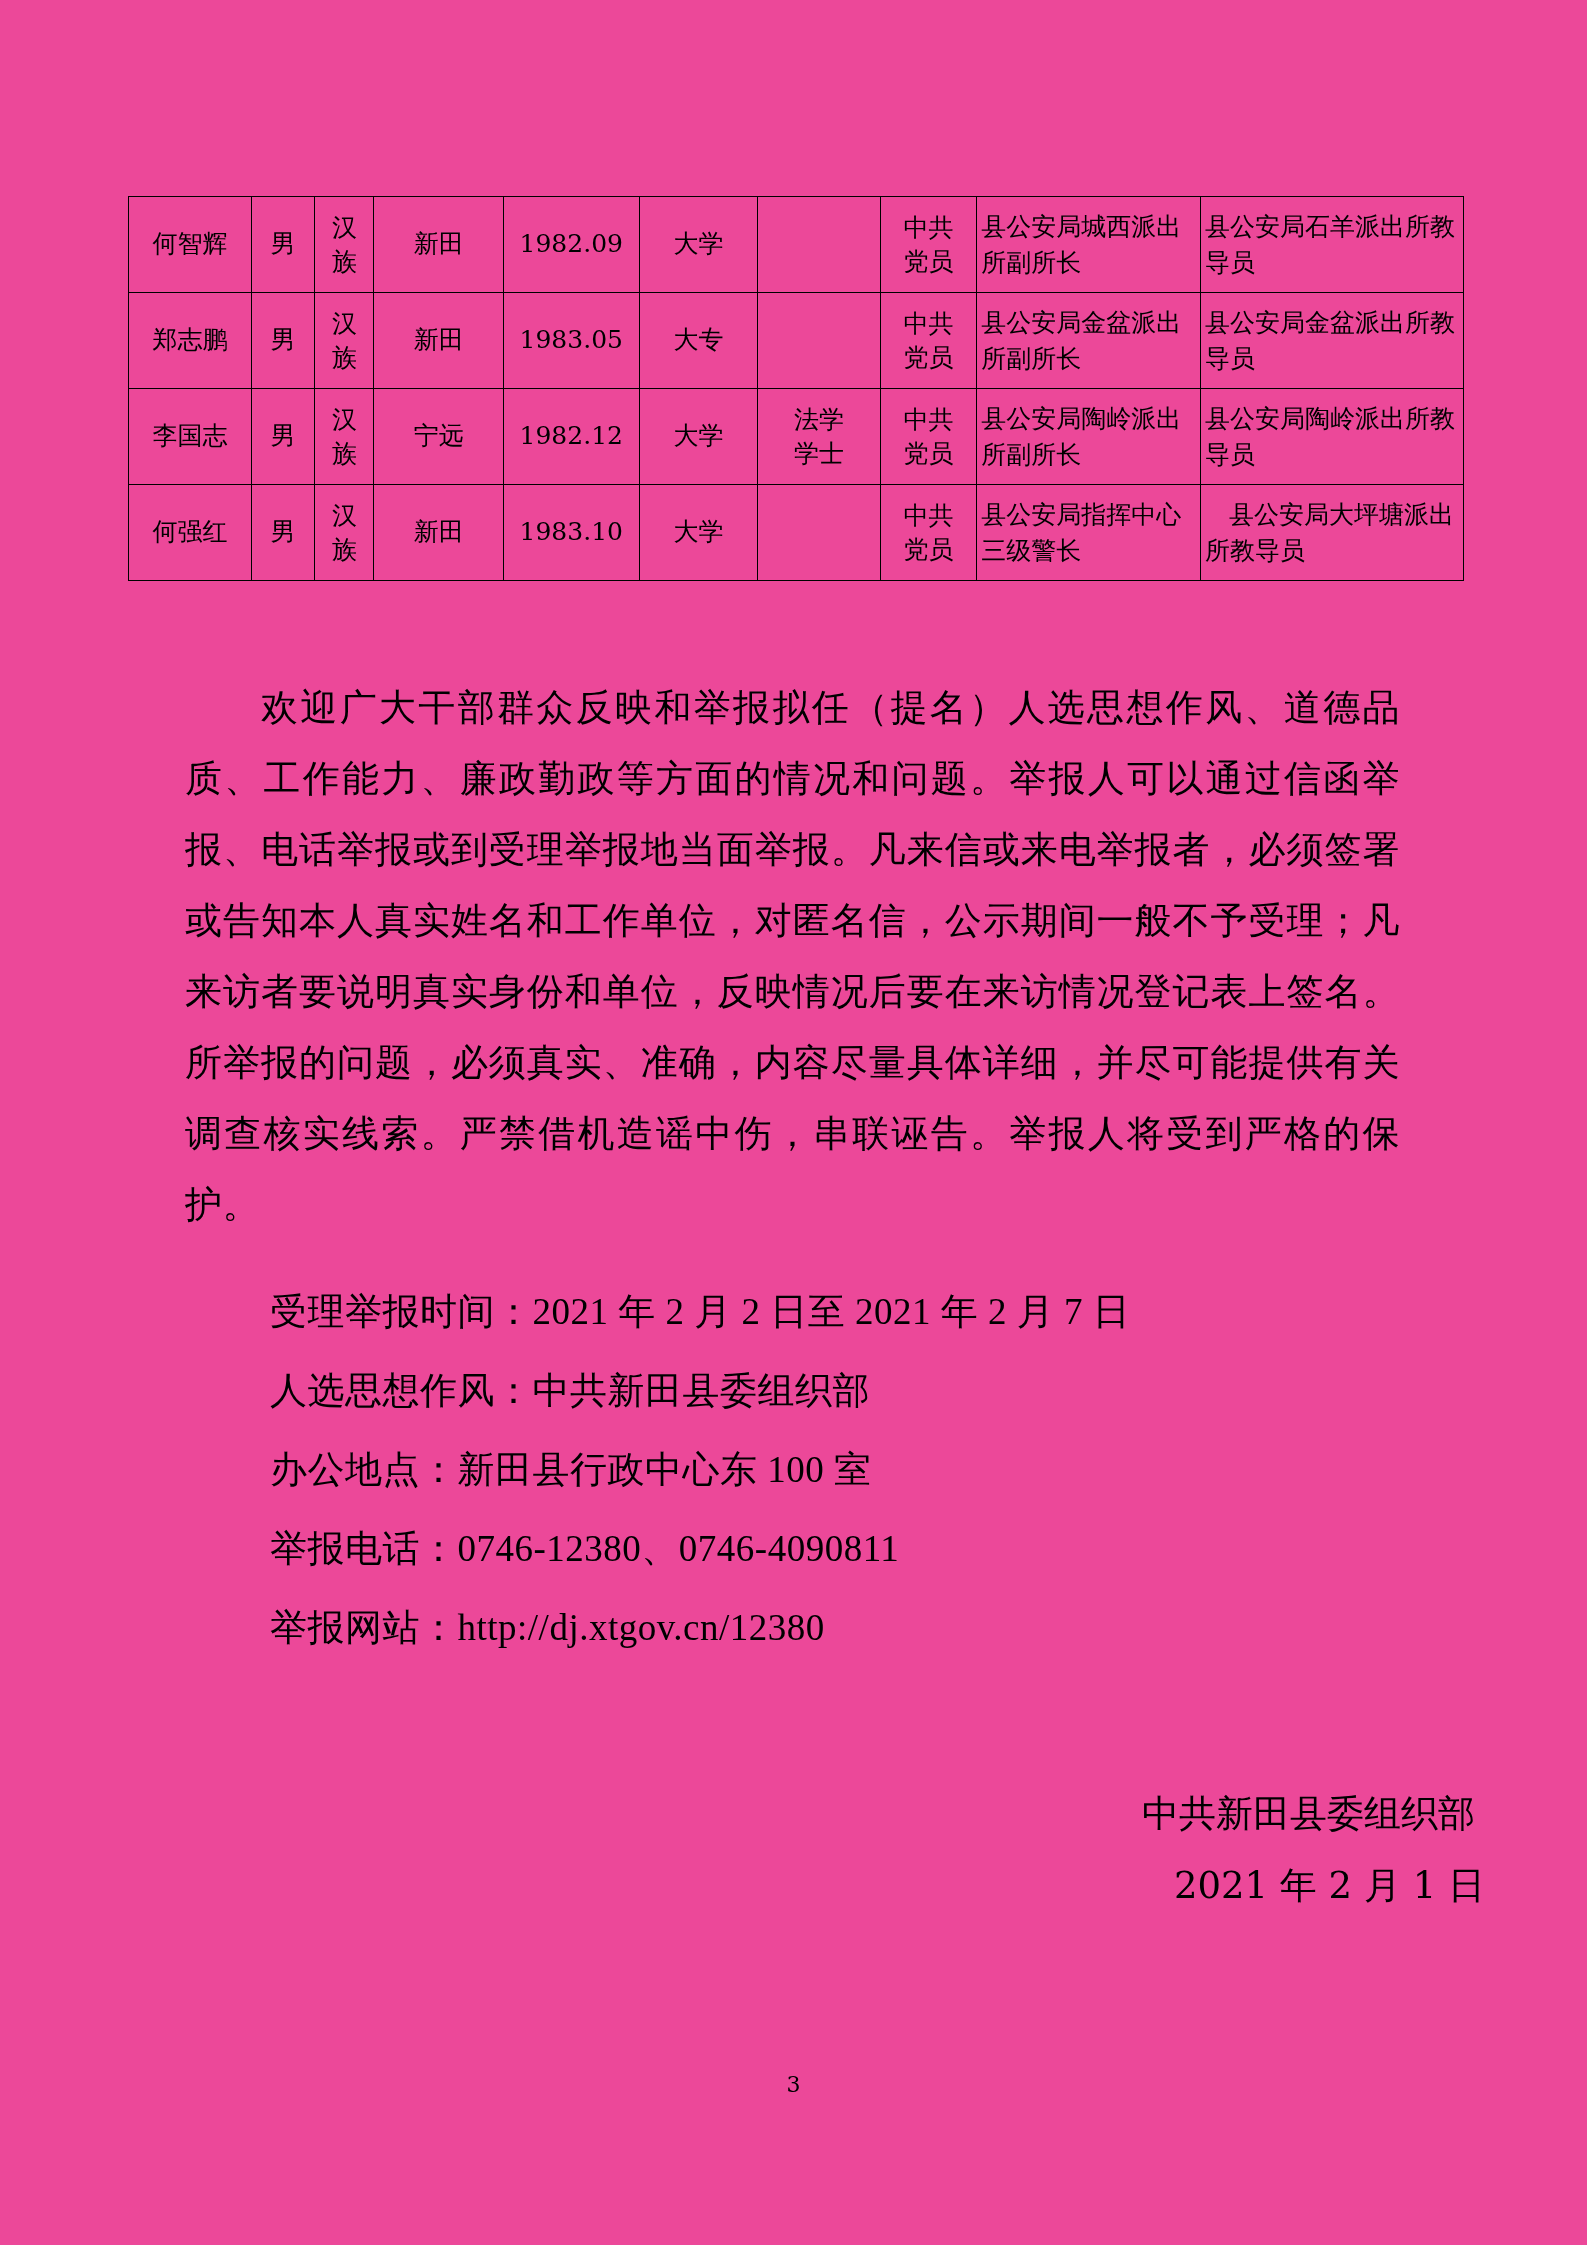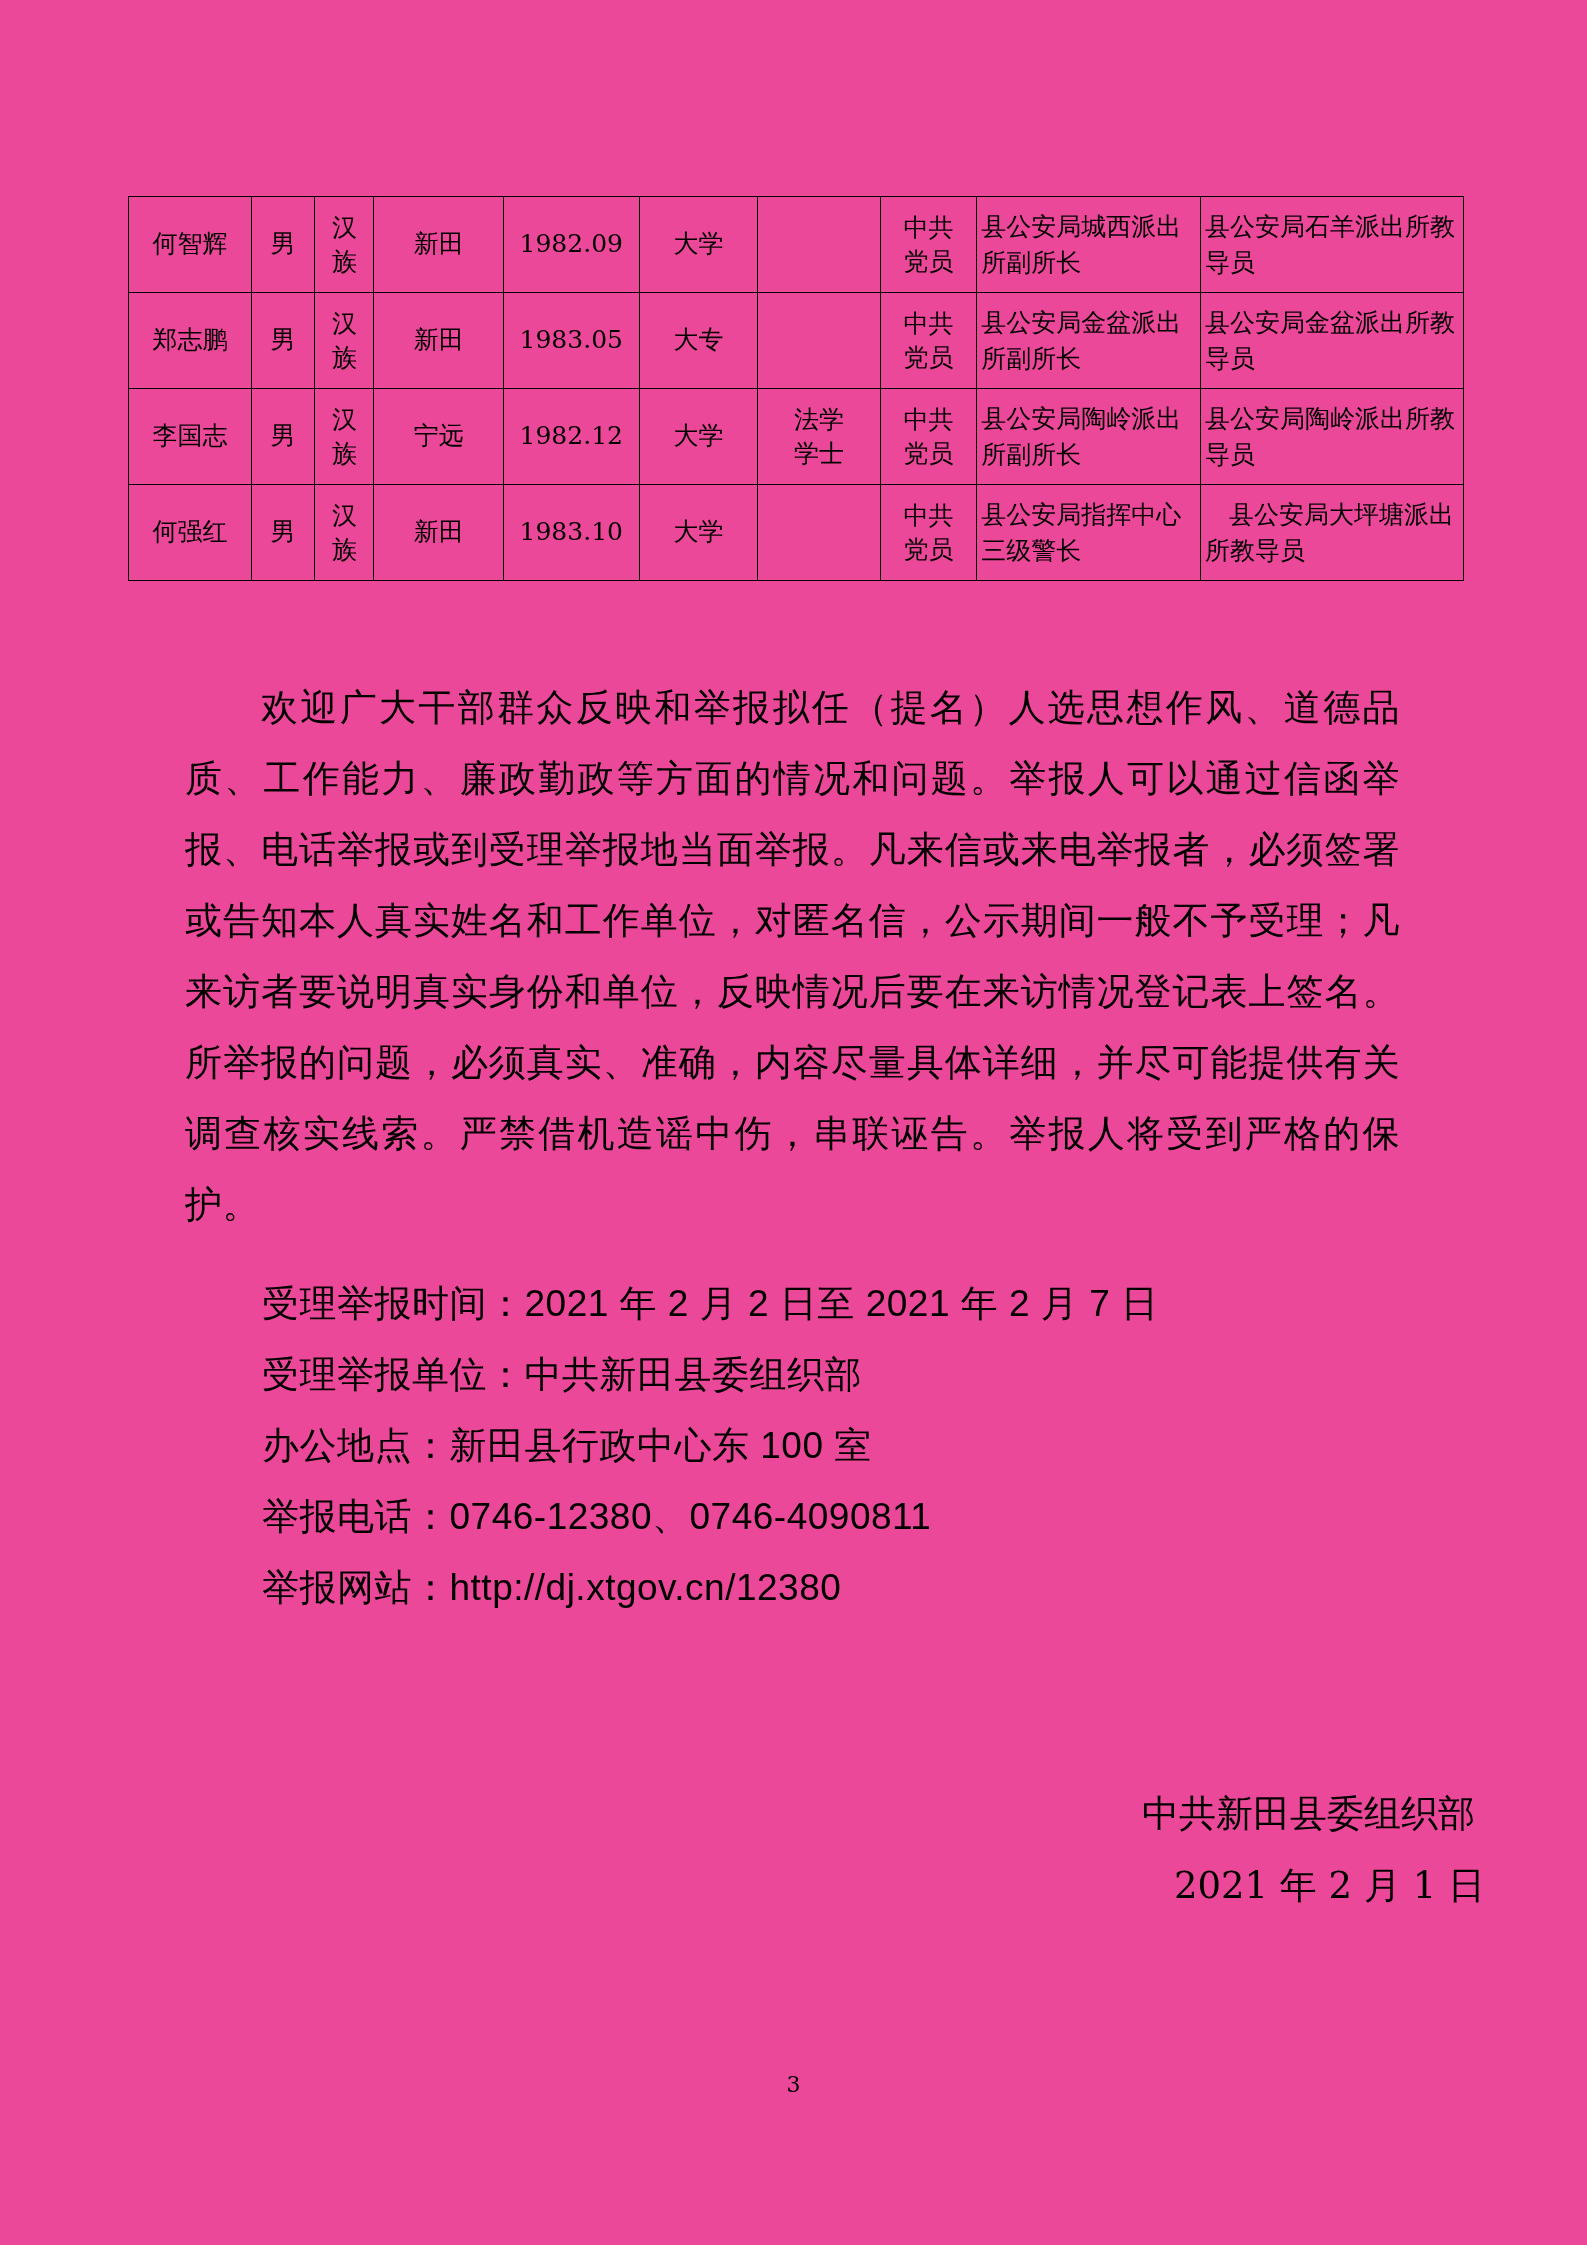--- a/index.html
+++ b/index.html
@@ -84,24 +84,24 @@
   }
 
   
   .contact-block {
     position: absolute;
     left: 262px;
     top: 1268px;
     width: 1150px;
   }
   .contact-line {
-    font-family: Liberation Sans, sans-serif;
+    font-family: Liberation Serif, serif;
     font-size: 37px;
     line-height: 71px;
-    margin: 0;
+    margin: 8px;
     white-space: nowrap;
     letter-spacing: 0.5px;
   }
 
   
   .sign-block {
     position: absolute;
     left: 0;
     top: 1778px;
     width: 1587px;
@@ -254,21 +254,21 @@
       </tbody>
     </table>
   </div>
 
   <div class="body-block">
     <p class="para">欢迎广大干部群众反映和举报拟任（提名）人选思想作风、道德品质、工作能力、廉政勤政等方面的情况和问题。举报人可以通过信函举报、电话举报或到受理举报地当面举报。凡来信或来电举报者，必须签署或告知本人真实姓名和工作单位，对匿名信，公示期间一般不予受理；凡来访者要说明真实身份和单位，反映情况后要在来访情况登记表上签名。所举报的问题，必须真实、准确，内容尽量具体详细，并尽可能提供有关调查核实线索。严禁借机造谣中伤，串联诬告。举报人将受到严格的保护。</p>
   </div>
 
   <div class="contact-block">
     <p class="contact-line">受理举报时间：2021 年 2 月 2 日至 2021 年 2 月 7 日</p>
-    <p class="contact-line">受理举报单位：中共新田县委组织部</p>
+    <p class="contact-line">人选思想作风：中共新田县委组织部</p>
     <p class="contact-line">办公地点：新田县行政中心东 100 室</p>
     <p class="contact-line">举报电话：0746-12380、0746-4090811</p>
     <p class="contact-line">举报网站：http://dj.xtgov.cn/12380</p>
   </div>
 
   <div class="sign-block">
     <p class="sign-line">中共新田县委组织部</p>
     <p class="sign-line date">2021 年 2 月 1 日</p>
   </div>
 

